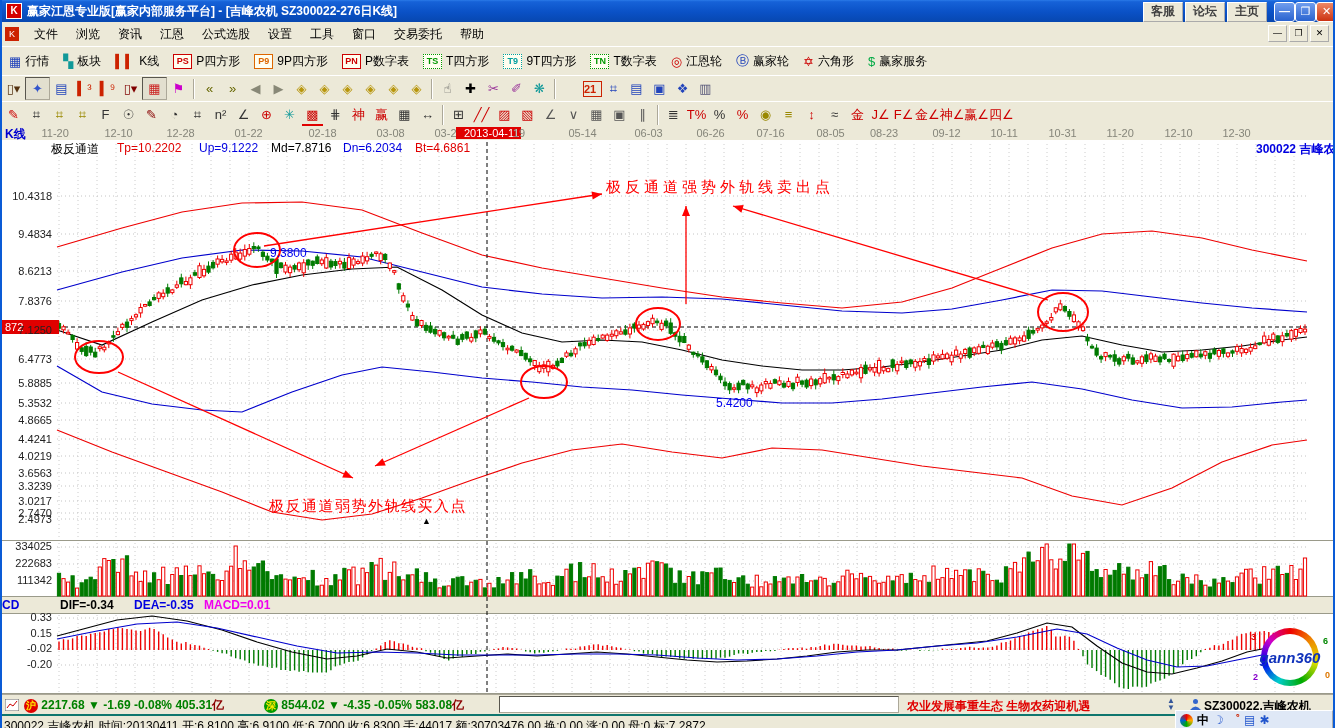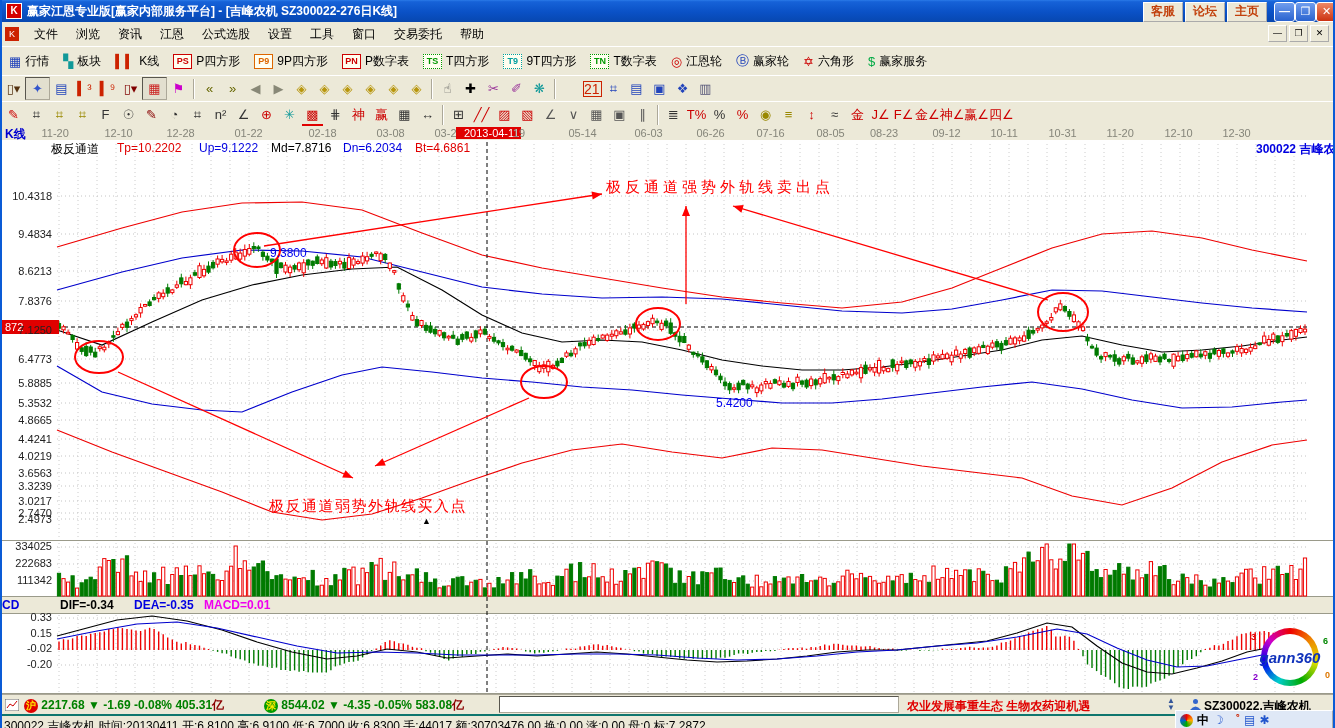--- a/index.html
+++ b/index.html
@@ -6,21 +6,21 @@
   #app{position:relative;width:1335px;height:728px;background:#ece9d8;overflow:hidden;
        font-family:"Liberation Sans","DejaVu Sans",sans-serif;font-size:12px;color:#000;
        border-left:2px solid #0a5bd6;border-right:2px solid #0a5bd6;box-sizing:border-box;}
   
   #titlebar{position:absolute;left:0;top:0;width:100%;height:22px;
     background:linear-gradient(180deg,#2a7ae8 0%,#1662d8 8%,#0a51c6 55%,#0747b0 100%);
     display:flex;align-items:center;color:#fff;font-weight:bold;}
   #title-icon{width:14px;height:14px;margin:0 5px 0 4px;background:#d40000;border:1px solid #fff;
     color:#fff;font-size:10px;line-height:13px;text-align:center;font-weight:bold;}
   .tb-btn{position:absolute;top:2px;height:18px;width:38px;background:#ece9d8;border:1px outset #fff;
-    color:#c2410c;font-weight:bold;font-size:12px;text-align:center;line-height:17px;cursor:default;}
+    color:#404040;font-weight:bold;font-size:12px;text-align:center;line-height:17px;cursor:default;}
   .winbtn{position:absolute;top:2px;width:19px;height:18px;border-radius:3px;border:1px solid #fff;
     color:#fff;font-size:11px;line-height:16px;text-align:center;font-weight:bold;
     background:linear-gradient(180deg,#6f9dee,#2a63cf);}
   .winbtn.close{background:linear-gradient(180deg,#ee8866,#cc3311);}
   
   #menubar{position:absolute;left:0;top:22px;width:100%;height:24px;background:#ece9d8;
     border-bottom:1px solid #cfcbb8;display:flex;align-items:center;}
   #menu-icon{width:14px;height:14px;margin:0 6px 0 3px;background:#cc2200;color:#fff;font-size:9px;
     line-height:14px;text-align:center;}
   .menu-item{padding:3px 9px;cursor:default;}
@@ -36,21 +36,21 @@
   .t1item{display:flex;align-items:center;gap:4px;padding:0 7px;height:24px;cursor:default;}
   .t1icon{font-size:13px;}
   .badge2{display:inline-block;min-width:17px;height:13px;border:1px solid;font-size:9px;font-weight:bold;
     line-height:13px;text-align:center;background:#fffef0;}
   .badge2.dotted{border-style:dotted;}
   .tbtn{display:inline-flex;align-items:center;justify-content:center;min-width:23px;height:21px;
     font-size:13px;cursor:default;position:relative;}
   .tbtn.pressed{border:1px inset #aca899;background:#e2dfcf;}
   .tbtn.ul:after{content:"";position:absolute;left:1px;right:1px;bottom:-2px;height:3px;background:#e00000;}
   .vsep{width:1px;height:20px;background:#aca899;border-right:1px solid #fff;margin:0 3px;}
-  .boxed{border:1px solid;font-size:14px;font-weight:normal;min-width:17px;height:14px;line-height:14px;margin-left:24px;}
+  .boxed{border:1px solid;font-size:11px;font-weight:bold;min-width:17px;height:14px;line-height:14px;margin-left:24px;}
   
   #date-axis{position:absolute;left:0;top:126px;width:100%;height:14px;background:#ece9d8;}
   .dtick{position:absolute;top:1px;font-size:11px;color:#85857a;}
   .dtick.sel{background:#e00000;color:#fff;padding:0 2px;}
   #pane-tab{position:absolute;left:3px;top:0;color:#0000d0;font-size:12px;font-weight:bold;}
   
   #chart{position:absolute;left:0;top:140px;}
   #ind-header{position:absolute;left:11px;top:141px;width:100%;height:15px;pointer-events:none;}
   #ind-header span{position:absolute;font-size:12px;white-space:nowrap;}
   #macd-header{position:absolute;left:0;top:598px;width:100%;height:14px;pointer-events:none;border-radius:7px;}

